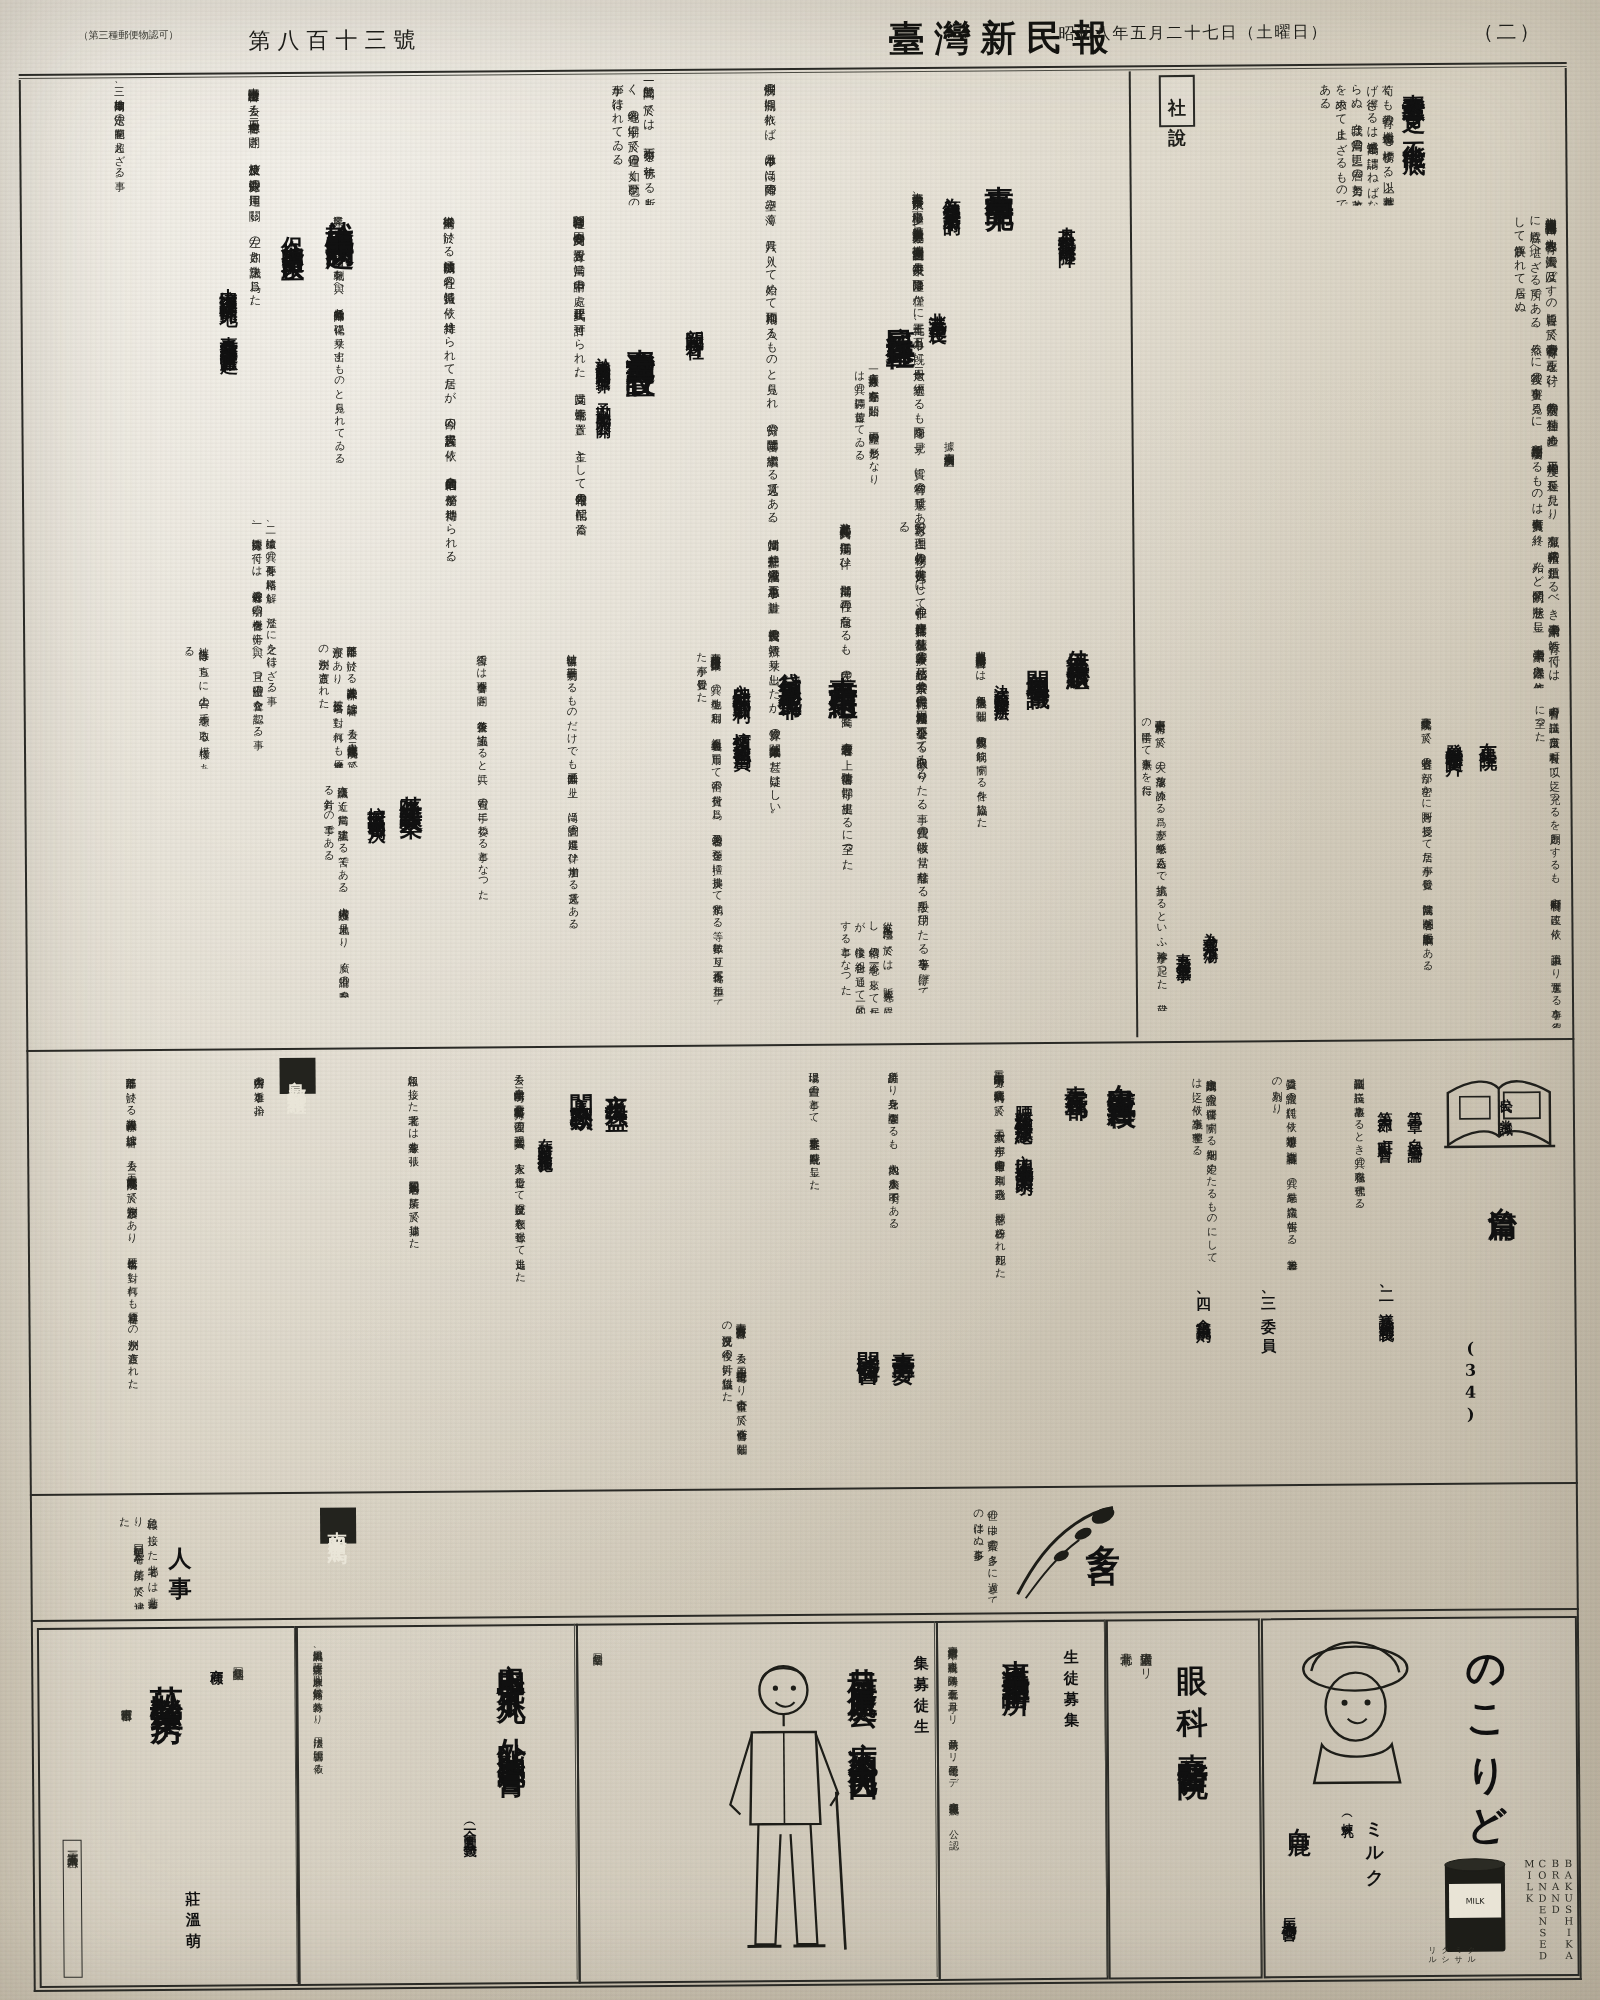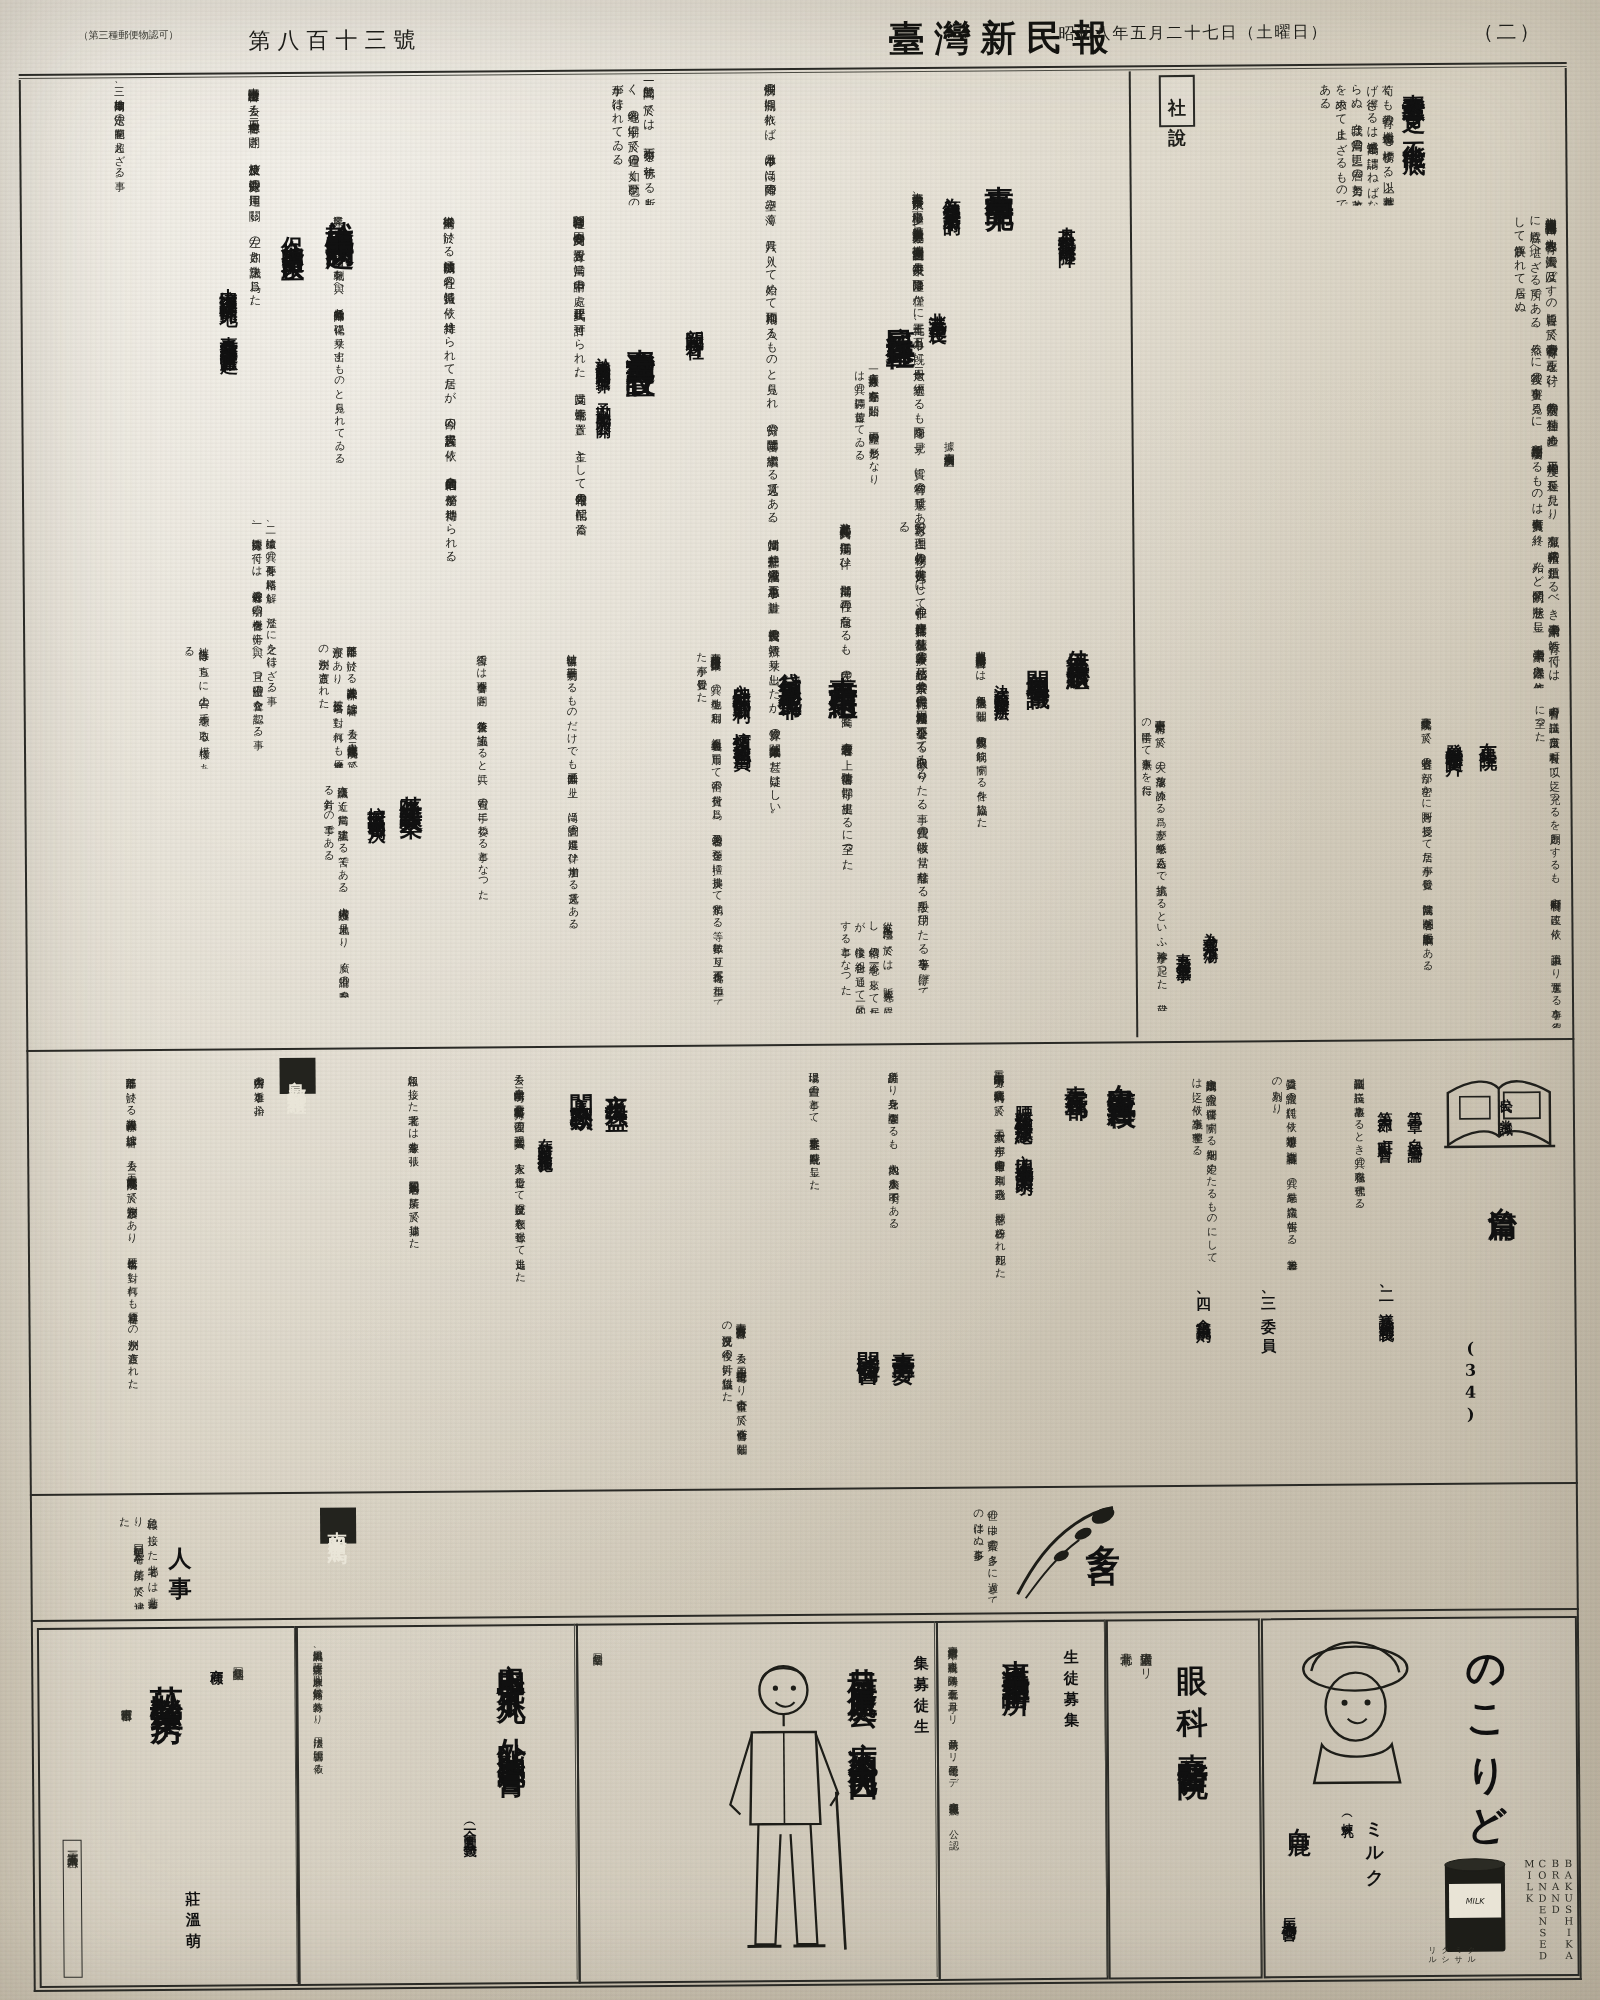--- a/index.html
+++ b/index.html
@@ -271,21 +271,21 @@
       <circle cx="63" cy="68" r="3" fill="#1d1d18"></circle>
       <circle cx="86" cy="68" r="3" fill="#1d1d18"></circle>
       <path d="M66 84 C72 90 80 90 85 84" fill="none" stroke="#1d1d18" stroke-width="2"></path>
       <path d="M40 110 C50 126 100 126 110 110 L118 148 L32 148 Z" fill="none" stroke="#1d1d18" stroke-width="2.4"></path>
     </svg>
   </div>
   <div class="hbig" style="left:1428px;top:1620px;height:250px;font-size:40px;letter-spacing:4px;">のこりど</div>
   <div class="hd h2" style="left:1252px;top:1800px;height:120px;">白鹿</div>
   <div class="hd h3" style="left:1330px;top:1800px;height:80px;">ミルク</div>
   <div class="hd h4" style="left:1306px;top:1800px;height:70px;font-size:12px;">（煉乳）</div>
-  <div class="fig" style="left:1400px;top:1845px;width:86px;height:106px;font-style:italic;">
+  <div class="fig" style="left:1400px;top:1845px;width:86px;height:106px;">
     <svg width="86" height="106" viewBox="0 0 86 106">
       <rect x="12" y="10" width="60" height="88" rx="3" fill="#1d1d18"></rect>
       <rect x="16" y="30" width="52" height="34" fill="#e9e4d6"></rect>
       <ellipse cx="42" cy="11" rx="30" ry="6" fill="#2b2b24" stroke="#1d1d18"></ellipse>
       <text x="42" y="50" font-size="8" text-anchor="middle" fill="#1d1d18" font-family="DejaVu Sans, sans-serif">MILK</text>
     </svg>
   </div>
   <div class="adtxt" style="left:1490px;top:1850px;height:100px;">BAKUSHIKA BRAND
 CONDENSED MILK</div>
   <div class="hd h4" style="left:1246px;top:1895px;height:66px;">辰馬商會</div>

